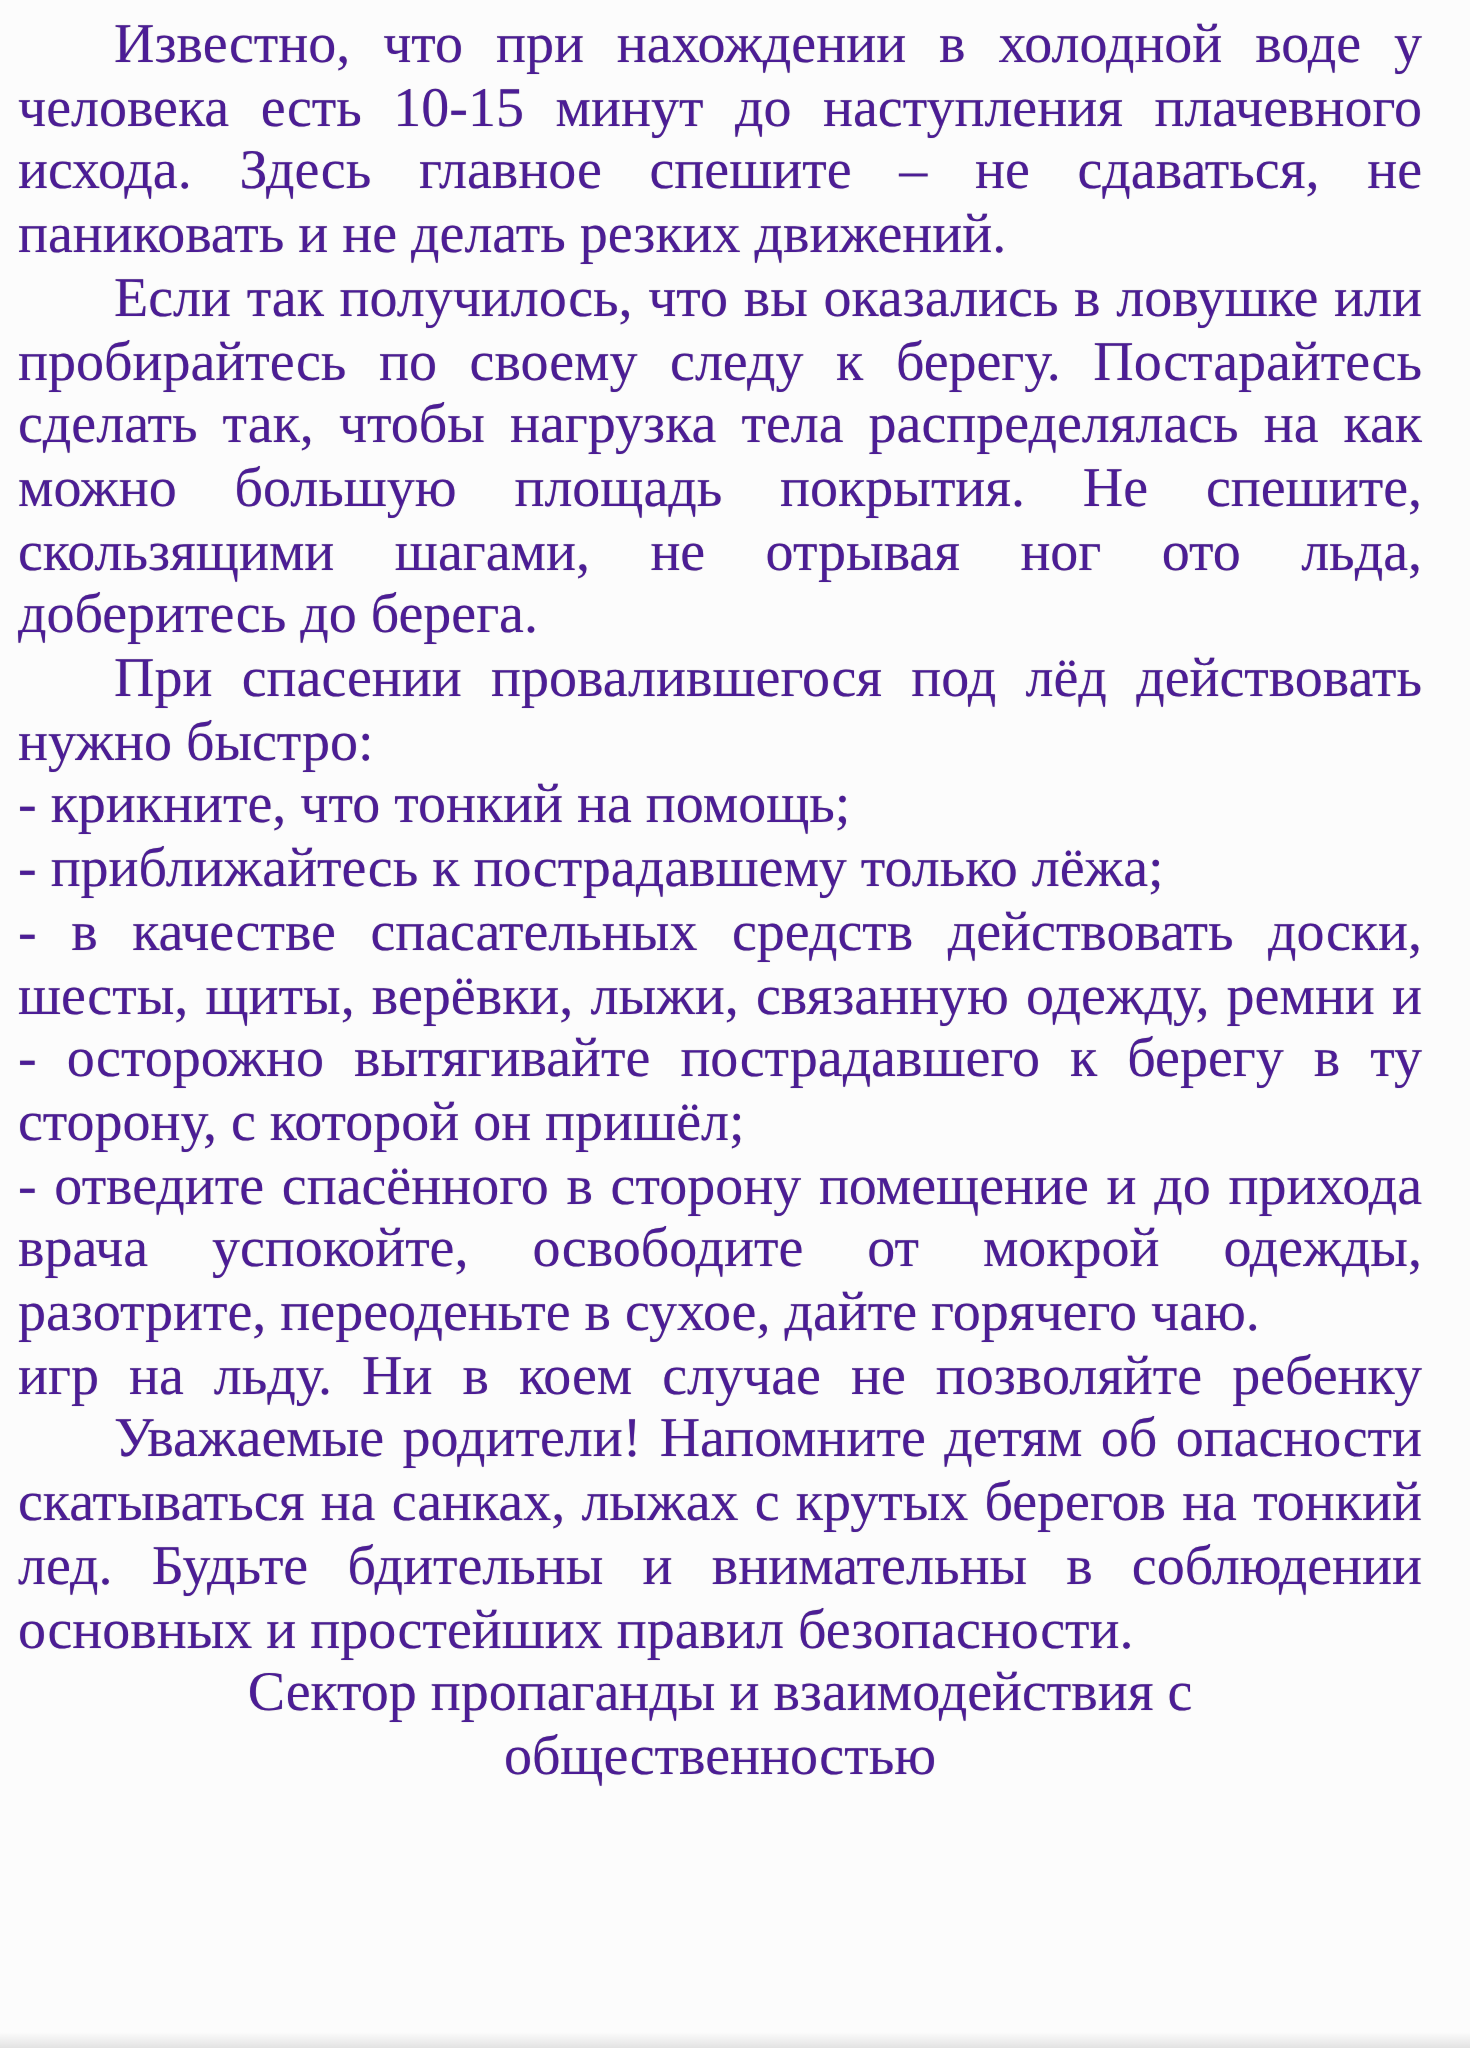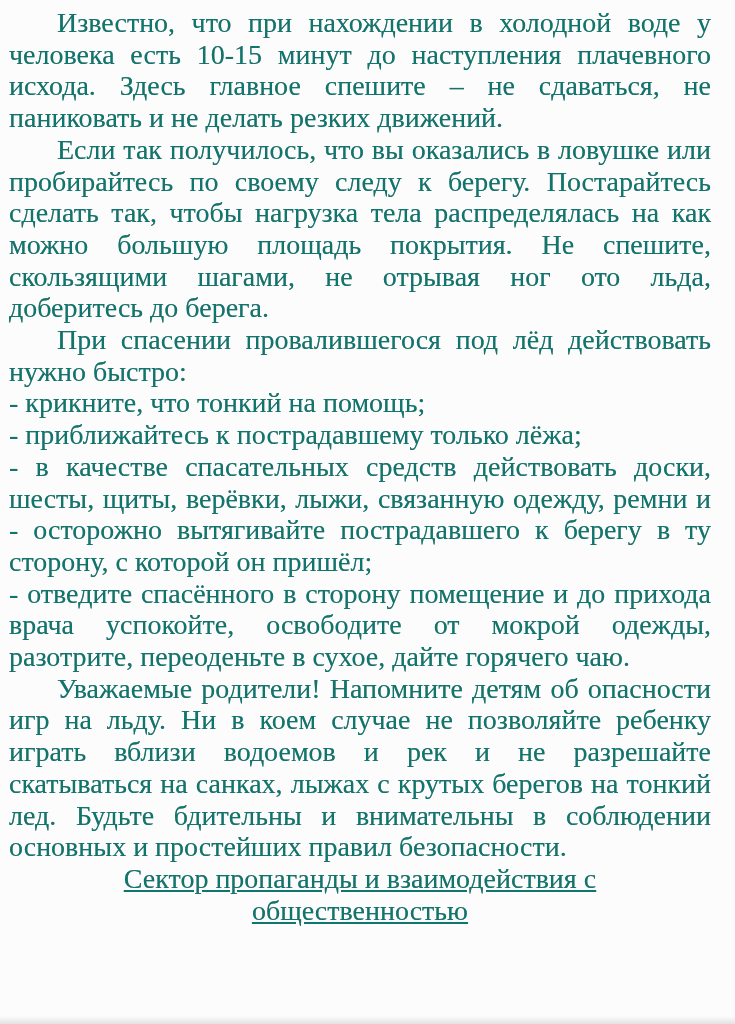--- a/index.html
+++ b/index.html
@@ -7,21 +7,21 @@
     padding: 0;
     background: #ffffff;
   }
   .page {
     position: relative;
     width: 735px;
     height: 1024px;
     box-sizing: border-box;
     padding: 7px 24px 0 9px;
     background: #fcfcfc;
-    color: #0f766e;
+    color: #4c1d95;
     font-family: "Liberation Serif", "DejaVu Serif", serif;
     font-size: 28px;
     line-height: 31.7px;
     overflow: hidden;
     text-shadow: 0 0 0.5px rgba(40,40,40,0.45);
   }
   
   .page::after {
     content: "";
     position: absolute;
@@ -33,21 +33,20 @@
   .para { margin: 0; }
   .line {
     text-align: justify;
     text-align-last: justify;
   }
   .line.last { text-align-last: left; }
   .line.first-indent { text-indent: 48px; }
   .para.center .line {
     text-align: center;
     text-align-last: center;
-    text-decoration: underline;
   }
 </style>
 </head>
 <body>
 
 <div class="page">
   <div>
       <div class="para">
         <div class="line first-indent">Известно, что при нахождении в холодной воде у</div>
         <div class="line">человека есть 10-15 минут до наступления плачевного</div>
@@ -79,23 +78,22 @@
       <div class="para">
         <div class="line">- осторожно вытягивайте пострадавшего к берегу в ту</div>
         <div class="line last">сторону, с которой он пришёл;</div>
       </div>
       <div class="para">
         <div class="line">- отведите спасённого в сторону помещение и до прихода</div>
         <div class="line">врача успокойте, освободите от мокрой одежды,</div>
         <div class="line last">разотрите, переоденьте в сухое, дайте горячего чаю.</div>
       </div>
       <div class="para">
+        <div class="line">игр на льду. Ни в коем случае не позволяйте ребенку</div>
         <div class="line first-indent">Уважаемые родители! Напомните детям об опасности</div>
-        <div class="line">игр на льду. Ни в коем случае не позволяйте ребенку</div>
-        <div class="line">играть вблизи водоемов и рек и не разрешайте</div>
         <div class="line">скатываться на санках, лыжах с крутых берегов на тонкий</div>
         <div class="line">лед. Будьте бдительны и внимательны в соблюдении</div>
         <div class="line last">основных и простейших правил безопасности.</div>
       </div>
       <div class="para center">
         <div class="line">Сектор пропаганды и взаимодействия с</div>
         <div class="line">общественностью</div>
       </div>
     </div>
 </div>

